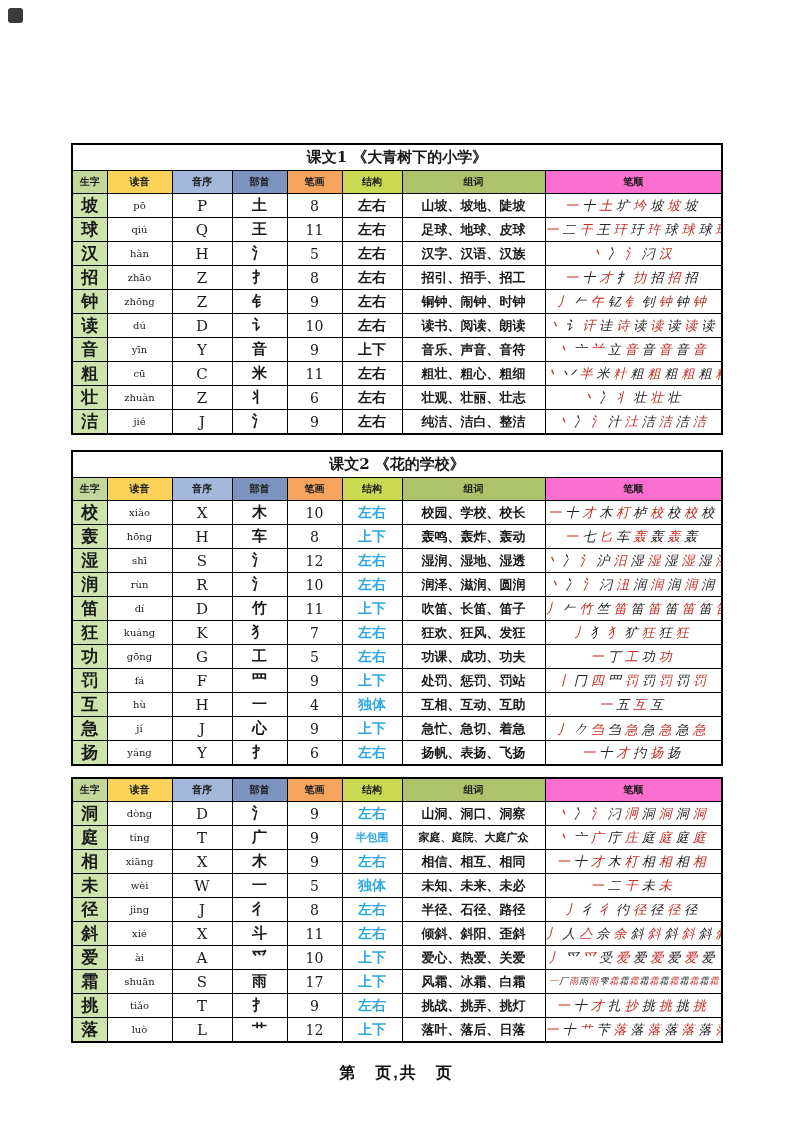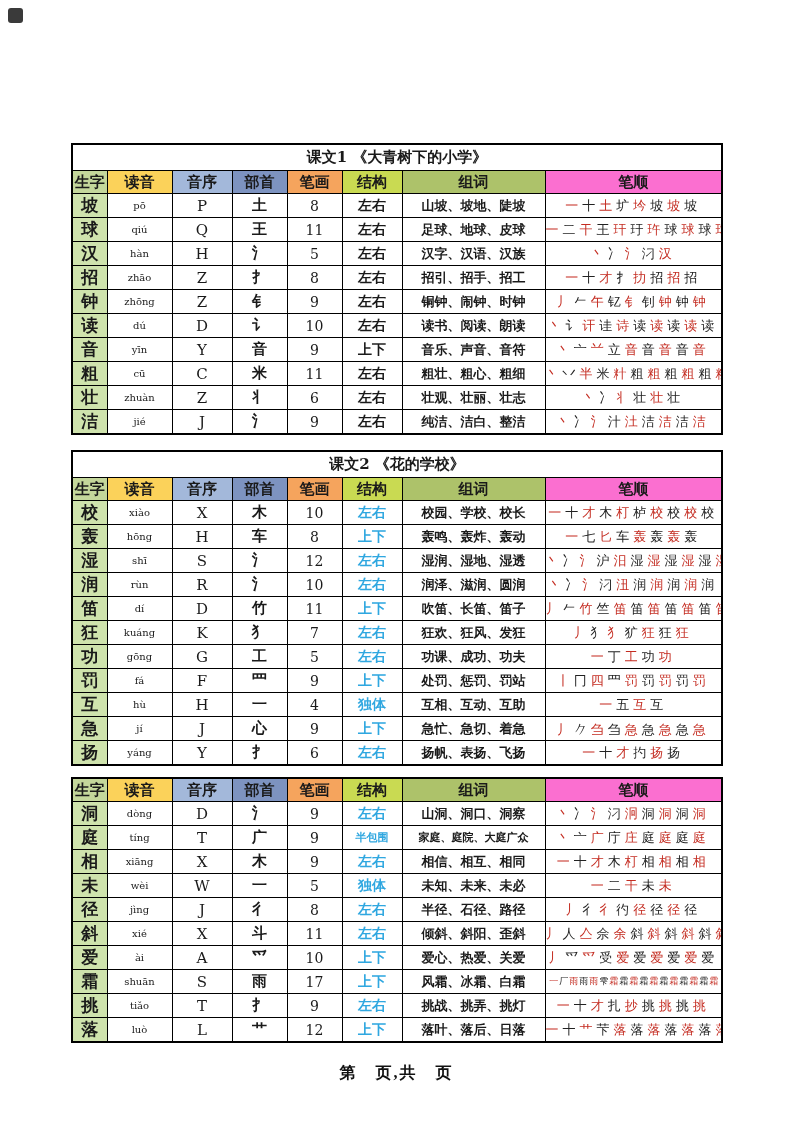--- a/index.html
+++ b/index.html
@@ -11,42 +11,42 @@
   .t-red{color:#e60012;}
   .t-black{color:#111111;}
   .t-blue{color:#0f6fc6;}
 
   table.tbl{position:absolute;left:71px;width:651px;border-collapse:collapse;table-layout:fixed;
             border:2px solid #000000;background:#fff;}
   #t1{top:143px;} #t2{top:450px;} #t3{top:777px;}
   table.tbl td{border:1px solid #000;overflow:hidden;white-space:nowrap;text-align:center;
                font-family:"DejaVu Serif","DejaVu Sans",serif;color:#1a1a1a;padding:0;}
   td.lesson{height:25px;text-align:left;padding-left:5px;font-weight:bold;font-size:15px;background:#fff;}
-  tr.head td{height:22px;font-weight:bold;font-size:15px;}
+  tr.head td{height:22px;font-weight:bold;font-size:10px;}
   tr.row td{height:23px;}
   table.t3r tr.row td{height:21px;}
 
   td.c-char{background:#cfe3ad;font-weight:bold;font-size:17px;}
   td.c-pinyin{color:#7030a0;font-size:10px;font-family:"DejaVu Sans Mono","DejaVu Sans",monospace;}
   td.c-initial{font-size:15px;font-family:"Liberation Serif","DejaVu Serif",serif;}
   td.c-radical{color:#e83fd0;font-size:15px;font-weight:bold;}
   td.c-strokes{color:#e83fd0;font-size:14px;font-family:"DejaVu Sans Mono","DejaVu Sans",monospace;}
   td.c-structure{font-size:14px;font-weight:bold;}
   td.c-structure.small{font-size:11px;}
   td.c-words{color:#2fa7e0;font-size:13px;font-weight:bold;}
   td.c-words.small{font-size:11px;}
-  td.c-order{text-align:left;padding-left:4px;font-size:13px;}
+  td.c-order{text-align:left;padding-left:4px;font-size:13px;font-style:italic;}
   td.c-order span{margin-right:4px;display:inline-block;}
   td.c-order.dense{font-size:9px;padding-left:2px;}
   td.c-order.dense span{margin-right:1px;}
   .sr{color:#c42c21;}
   .sb{color:#222222;}
 
   .footer{position:absolute;top:1063px;left:0;width:100%;text-align:center;font-size:16px;font-weight:bold;
-          color:#111;font-family:Liberation Serif, serif;letter-spacing:2px;}
+          color:#111;font-family:Liberation Sans, sans-serif;letter-spacing:2px;}
 </style>
 </head>
 <body>
 
 <div class="page">
   <div class="corner-mark"></div>
 
 
   <table class="tbl" id="t1">
       <colgroup>

